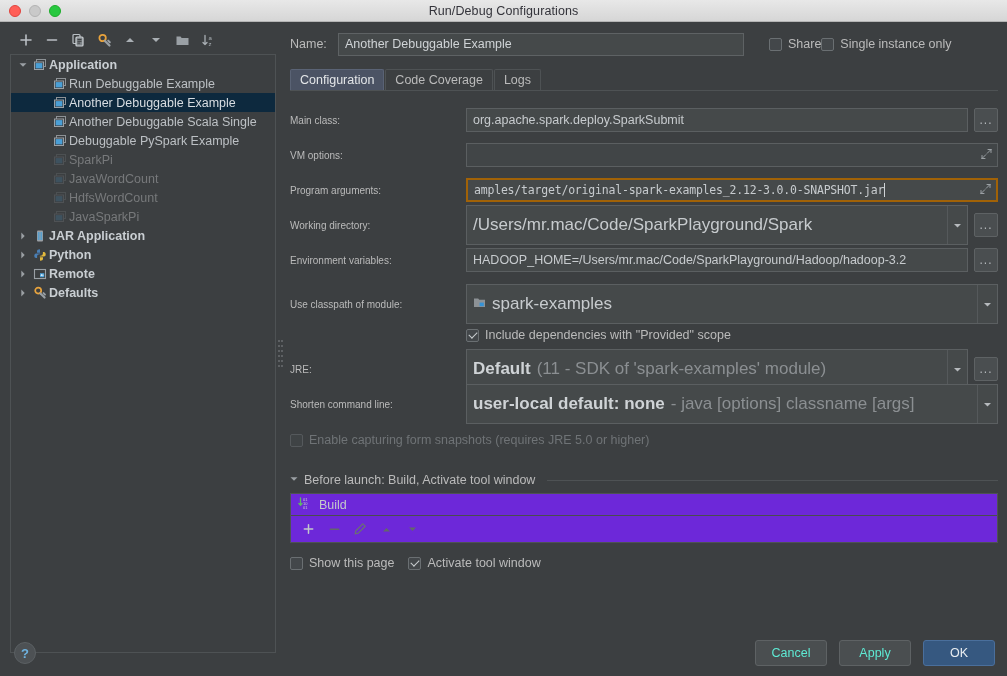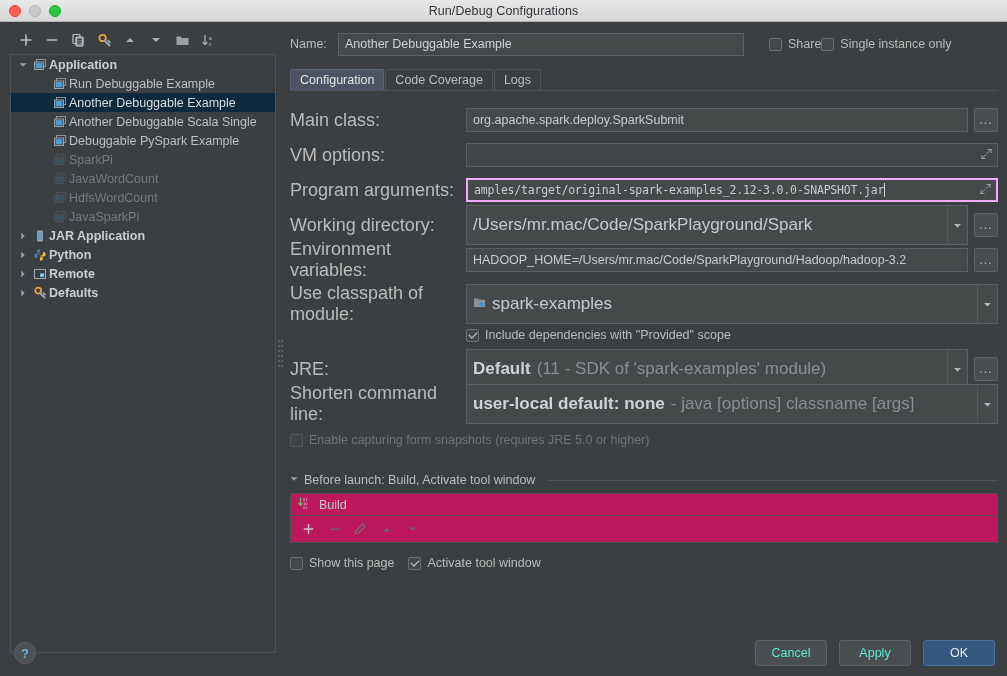--- a/index.html
+++ b/index.html
@@ -121,30 +121,30 @@
     color: #bbbbbb; border: 1px solid #4e5254; border-bottom: none;
     background: #3c3f41; margin-right: 1px;
     border-top-left-radius: 2px; border-top-right-radius: 2px;
   }
   .tab.active { background: #4b5364; color: #e3e6e8; border-color: #5a6375; }
   .tab-panel-sep { height: 1px; background: #4e5254; }
 
   
   .form { margin-top: 16px; }
   .frow { display: flex; align-items: center; height: 26px; margin-bottom: 9px; }
-  .flabel { width: 176px; font-size: 18px; color: #bbbbbb; flex: 0 0 176px; }
+  .flabel { width: 176px; font-size: 10px; color: #bbbbbb; flex: 0 0 176px; }
   .fval { flex: 1 1 auto; display: flex; align-items: center; }
 
   .tfield {
     height: 24px; background: #45494a; border: 1px solid #5b5f61;
     color: #c7cbce; font-size: 12.5px; line-height: 22px; padding: 0 6px;
     display: flex; align-items: center; overflow: hidden; white-space: nowrap;
     position: relative;
   }
-  .tfield.focused { border: 2px solid #f0abfc; background: #45494a; }
+  .tfield.focused { border: 2px solid #a16207; background: #45494a; }
   .tfield.mono { font-family: "DejaVu Sans Mono", monospace; font-size: 11.5px; letter-spacing: -0.2px; }
   .tfield.empty { background: #414547; }
   .grow { flex: 1 1 auto; min-width: 0; }
 
   .expand-ico {
     position: absolute; right: 5px; top: 50%; transform: translateY(-50%);
     color: #9ba0a4; font-size: 11px; line-height: 1;
   }
   .caret-text { display: inline-block; width: 1px; height: 14px; background: #cfd3d6; margin-left: 0px; vertical-align: middle; }
 
@@ -168,21 +168,21 @@
   .boldtext { font-weight: bold; color: #cfd3d6; }
 
   .sub-chk-row { display: flex; align-items: center; height: 22px; margin: -2px 0 10px 176px; }
   .disabled-chk-row { display: flex; align-items: center; height: 22px; margin-top: 12px; }
 
   
   .before-launch { margin-top: 22px; }
   .bl-header { display: flex; align-items: center; gap: 6px; font-size: 12.5px; color: #bbbbbb; }
   .bl-header .sep-line { flex: 1 1 auto; height: 1px; background: #4e5254; margin-left: 6px; }
   .bl-tri { color: #9ba0a4; font-size: 8px; }
-  .bl-box { border: 1px solid #4e5254; margin-top: 6px; background: #be185d; }
+  .bl-box { border: 1px solid #4e5254; margin-top: 6px; background: #6d28d9; }
   .bl-item { height: 22px; display: flex; align-items: center; gap: 7px; padding-left: 7px; border-bottom: 1px solid #4a4d4f; font-size: 12.5px; color: #c4c8cb; }
   .bl-actions { height: 26px; display: flex; align-items: center; gap: 4px; padding-left: 6px; }
   .bl-act { width: 22px; height: 22px; display: flex; align-items: center; justify-content: center; color: #b6babd; }
   .bl-act.dis { color: #63676a; }
   .bottom-checks { display: flex; align-items: center; gap: 14px; margin-top: 13px; }
 
   
   .footer { position: absolute; left: 0; top: 631px; width: 1007px; height: 45px; }
   .help-btn {
     position: absolute; left: 14px; top: 11px; width: 22px; height: 22px;

